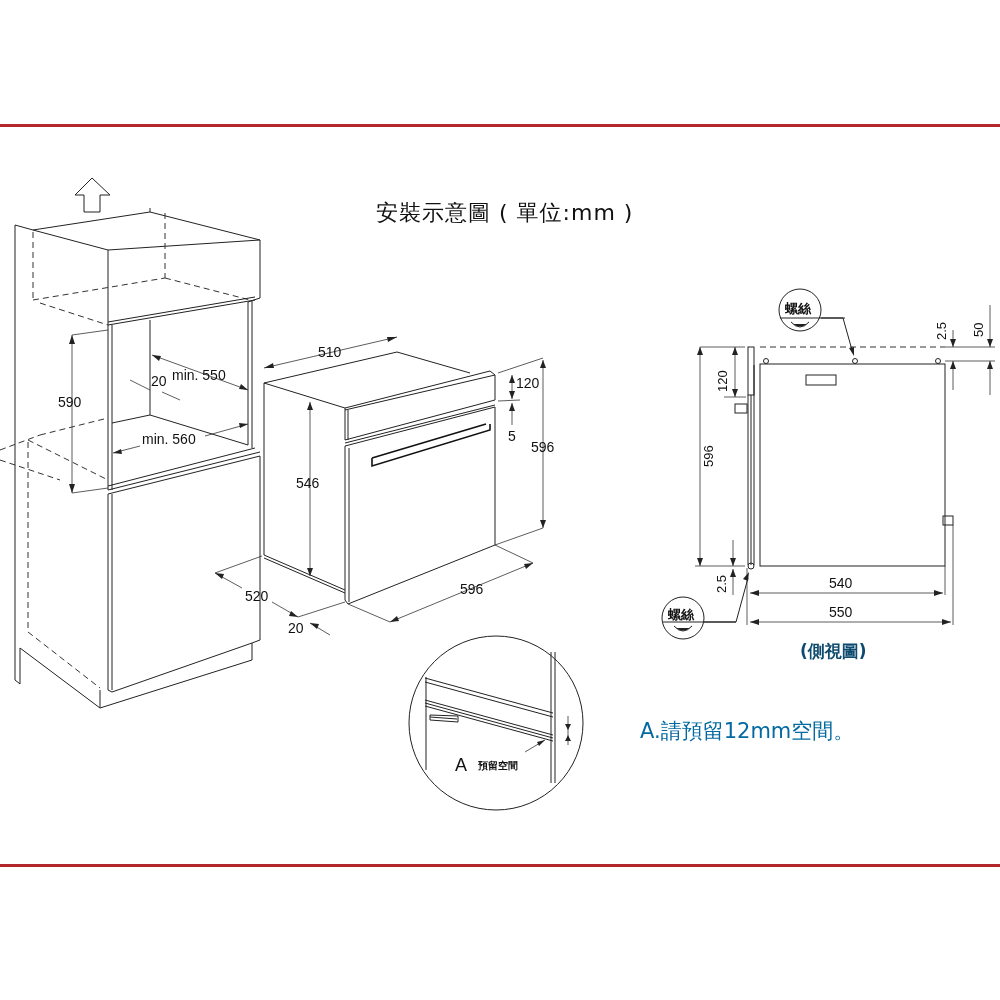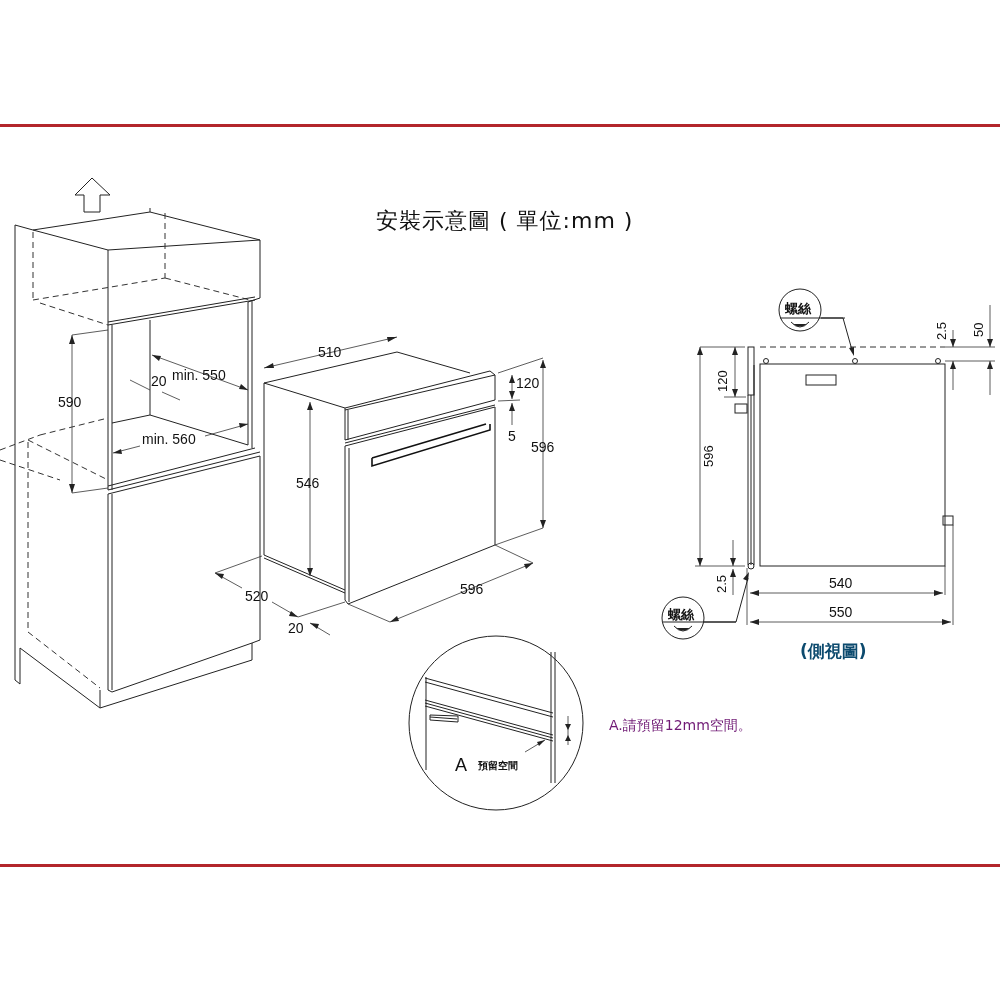--- a/index.html
+++ b/index.html
@@ -2,22 +2,22 @@
 <html><head>
 <meta charset="utf-8">
 <style>
   html, body { margin: 0; padding: 0; background: #ffffff; }
   body { width: 1000px; height: 1000px; position: relative; overflow: hidden;
          font-family: "DejaVu Sans", "Liberation Sans", sans-serif; }
   .redline { position: absolute; left: 0; width: 1000px; height: 3px; background: #b3262b; }
   #line-top { top: 124px; }
   #line-bottom { top: 864px; }
   svg.main { position: absolute; left: 0; top: 0; }
-  .title { position: absolute; left: 376px; top: 198px; font-size: 22px; color: #111; letter-spacing: 1px; margin-top: 8px; }
-  .note  { position: absolute; left: 609px; top: 717px; font-size: 14px; color: #701a75; }
+  .title { position: absolute; left: 376px; top: 198px; font-size: 22px; color: #111; letter-spacing: 1px; }
+  .note  { position: absolute; left: 640px; top: 717px; font-size: 21px; color: #0369a1; }
   .side-caption { position: absolute; left: 800px; top: 640px; font-size: 17px; color: #0c4a6e; font-weight: bold; }
   .dim { font-family: "Liberation Sans", sans-serif; font-size: 14px; fill: #111; }
   .dimv { font-family: "Liberation Sans", sans-serif; font-size: 13px; fill: #111; }
   .stroke { stroke: #222; fill: none; stroke-width: 1; }
   .thick { stroke: #111; fill: none; stroke-width: 1.6; }
   .dash { stroke: #333; fill: none; stroke-width: 1; stroke-dasharray: 6 4; }
   .thin { stroke: #333; fill: none; stroke-width: 0.8; }
 </style>
 </head>
 <body>

